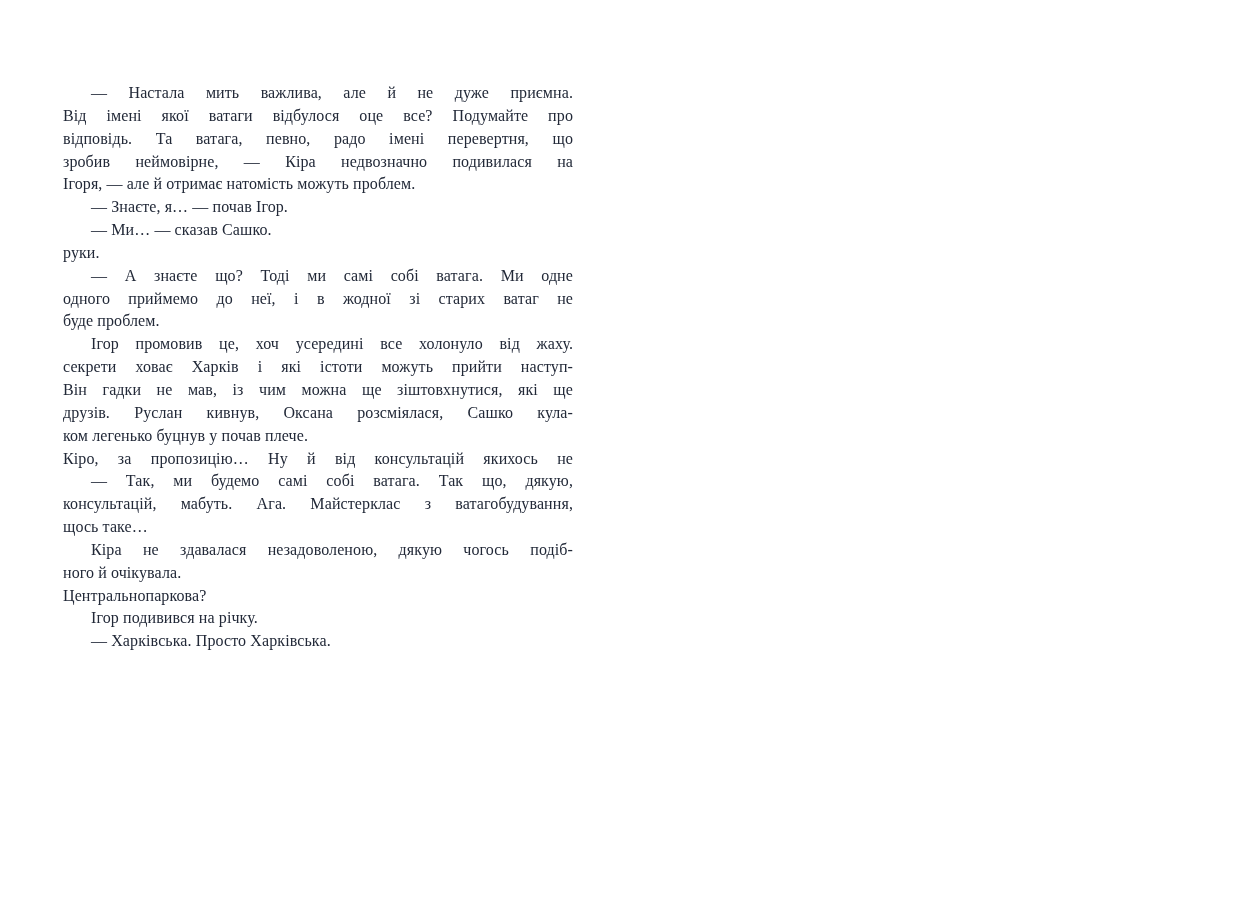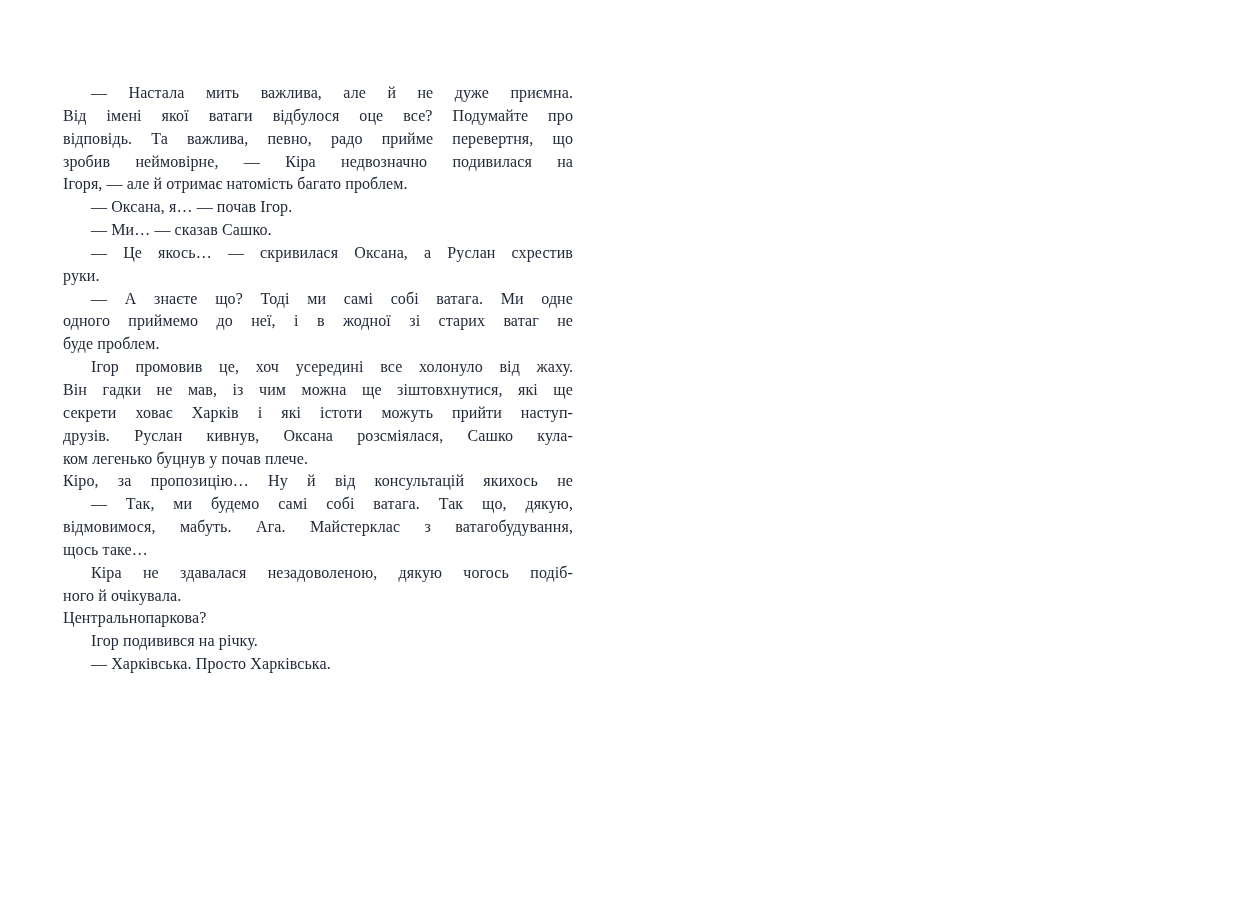--- a/index.html
+++ b/index.html
@@ -22,38 +22,37 @@
   #text-block .line.just{white-space:normal;text-align:justify;text-align-last:justify;}
   #text-block .line.indent{padding-left:28px;}
 </style>
 </head>
 <body>
 
 <div class="page" id="left-page">
   <div id="text-block">
       <div class="line indent just">— Настала мить важлива, але й не дуже приємна.</div>
       <div class="line just">Від імені якої ватаги відбулося оце все? Подумайте про</div>
-      <div class="line just">відповідь. Та важлива, певно, радо прийме перевертня, що</div>
+      <div class="line just">відповідь. Та ватага, певно, радо імені перевертня, що</div>
       <div class="line just">зробив неймовірне, — Кіра недвозначно подивилася на</div>
-      <div class="line">Ігоря, — але й отримає натомість багато проблем.</div>
-      <div class="line indent">— Оксана, я… — почав Ігор.</div>
+      <div class="line">Ігоря, — але й отримає натомість можуть проблем.</div>
+      <div class="line indent">— Знаєте, я… — почав Ігор.</div>
       <div class="line indent">— Ми… — сказав Сашко.</div>
-      <div class="line indent just">— Це якось… — скривилася Оксана, а Руслан схрестив</div>
       <div class="line">руки.</div>
       <div class="line indent just">— А знаєте що? Тоді ми самі собі ватага. Ми одне</div>
       <div class="line just">одного приймемо до неї, і в жодної зі старих ватаг не</div>
       <div class="line">буде проблем.</div>
       <div class="line indent just">Ігор промовив це, хоч усередині все холонуло від жаху.</div>
+      <div class="line just">секрети ховає Харків і які істоти можуть прийти наступ-</div>
       <div class="line just">Він гадки не мав, із чим можна ще зіштовхнутися, які ще</div>
-      <div class="line just">секрети ховає Харків і які істоти можуть прийти наступ-</div>
       <div class="line just">друзів. Руслан кивнув, Оксана розсміялася, Сашко кула-</div>
       <div class="line">ком легенько буцнув у почав плече.</div>
       <div class="line just">Кіро, за пропозицію… Ну й від консультацій якихось не</div>
       <div class="line indent just">— Так, ми будемо самі собі ватага. Так що, дякую,</div>
-      <div class="line just">відмовимося, мабуть. Ага. Майстерклас з ватагобудування,</div>
+      <div class="line just">консультацій, мабуть. Ага. Майстерклас з ватагобудування,</div>
       <div class="line">щось таке…</div>
       <div class="line indent just">Кіра не здавалася незадоволеною, дякую чогось подіб-</div>
       <div class="line">ного й очікувала.</div>
       <div class="line">Центральнопаркова?</div>
       <div class="line indent">Ігор подивився на річку.</div>
       <div class="line indent">— Харківська. Просто Харківська.</div>
     </div>
 </div>
 
 <div class="page" id="right-page">

